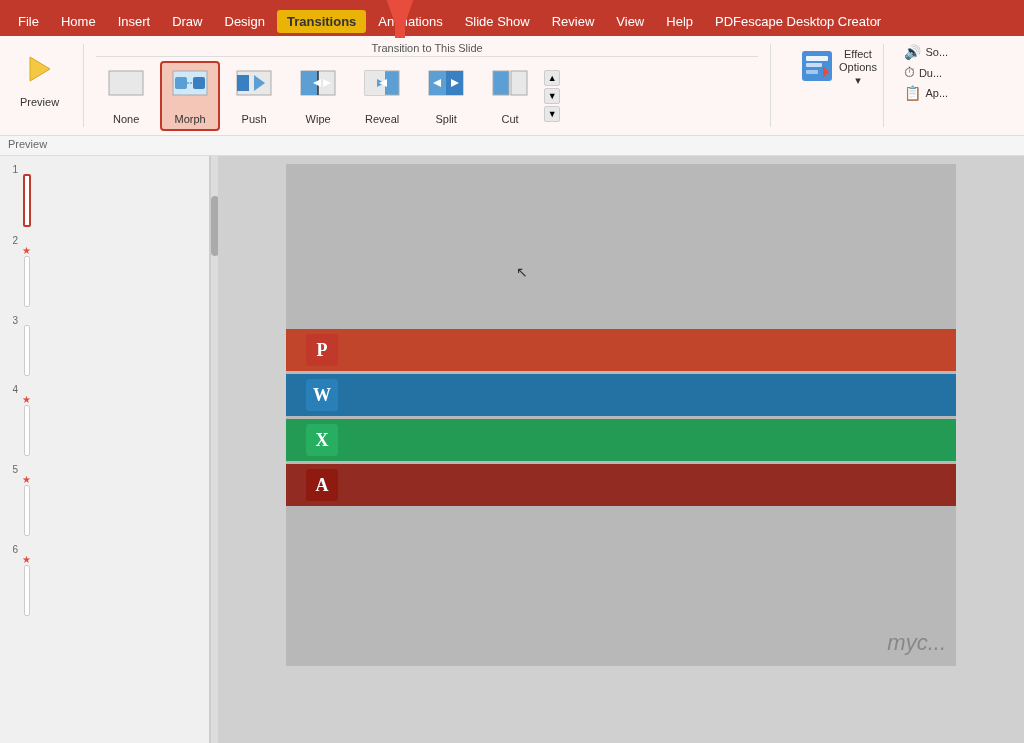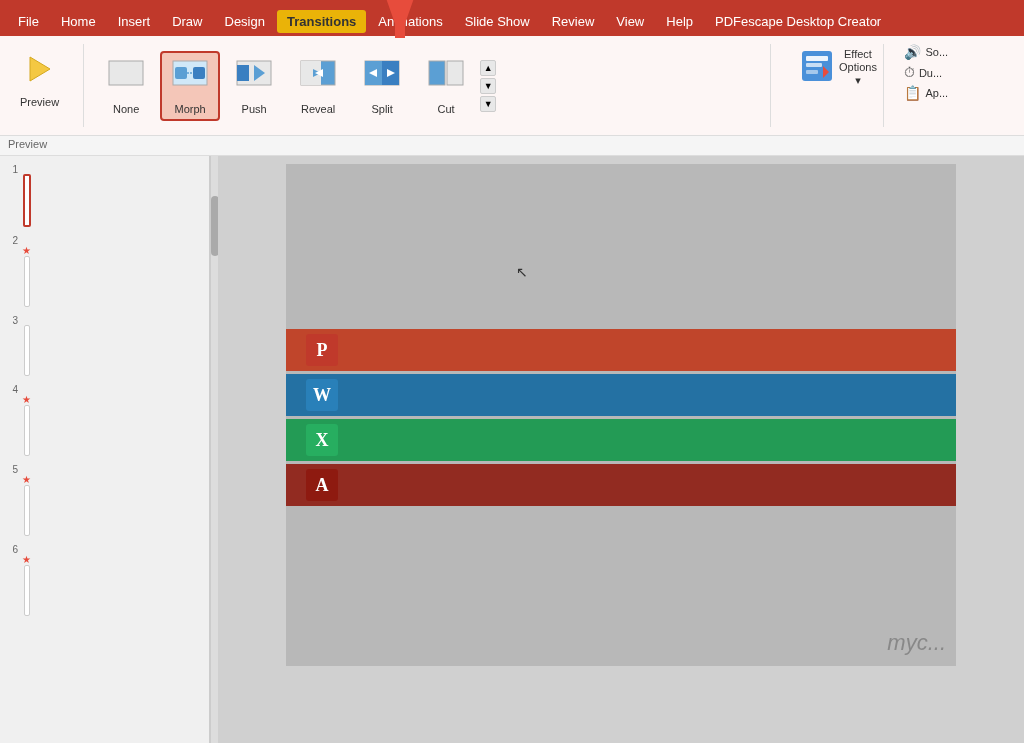--- a/index.html
+++ b/index.html
@@ -357,20 +357,21 @@
       <svg width="32" height="32" viewBox="0 0 32 32">
         <polygon points="6,4 26,16 6,28" fill="#f4c842" stroke="#d4a820" stroke-width="1"></polygon>
       </svg>
     </div>
     <div class="label">Preview</div>
   </div>
 
   <div class="ribbon-divider"></div>
 
   <div class="transitions-outer">
+    <div class="transitions-title">Transition to This Slide</div>
     <div class="transitions-row">
 
       <div class="transition-btn">
         <div class="t-icon">
           <svg width="38" height="28" viewBox="0 0 38 28">
             <rect x="2" y="2" width="34" height="24" fill="#e8e8e8" stroke="#aaa" stroke-width="1"></rect>
           </svg>
         </div>
         <div class="t-label">None</div>
       </div>
@@ -394,20 +395,32 @@
         <div class="t-icon">
           <svg width="38" height="28" viewBox="0 0 38 28">
             <rect x="2" y="2" width="34" height="24" fill="#e8e8e8" stroke="#aaa" stroke-width="1"></rect>
             <polygon points="19,6 30,14 19,22" fill="#5b9fd4"></polygon>
             <rect x="2" y="6" width="12" height="16" fill="#3a7fc1"></rect>
           </svg>
         </div>
         <div class="t-label">Push</div>
       </div>
 
+      <div class="transition-btn">
+        <div class="t-icon">
+          <svg width="38" height="28" viewBox="0 0 38 28">
+            <rect x="2" y="2" width="34" height="24" fill="#e8e8e8" stroke="#aaa" stroke-width="1"></rect>
+            <rect x="2" y="2" width="17" height="24" fill="#5b9fd4"></rect>
+            <line x1="19" y1="2" x2="19" y2="26" stroke="#333" stroke-width="1.5"></line>
+            <polygon points="14,14 22,10 22,18" fill="#fff"></polygon>
+            <polygon points="24,10 32,14 24,18" fill="#fff"></polygon>
+          </svg>
+        </div>
+        <div class="t-label">Wipe</div>
+      </div>
 
       <div class="transition-btn">
         <div class="t-icon">
           <svg width="38" height="28" viewBox="0 0 38 28">
             <rect x="2" y="2" width="34" height="24" fill="#5b9fd4" stroke="#aaa" stroke-width="1"></rect>
             <rect x="2" y="2" width="20" height="24" fill="#e8e8e8"></rect>
             <polygon points="14,10 22,14 14,18" fill="#5b9fd4"></polygon>
             <polygon points="24,10 16,14 24,18" fill="#fff"></polygon>
           </svg>
         </div>

